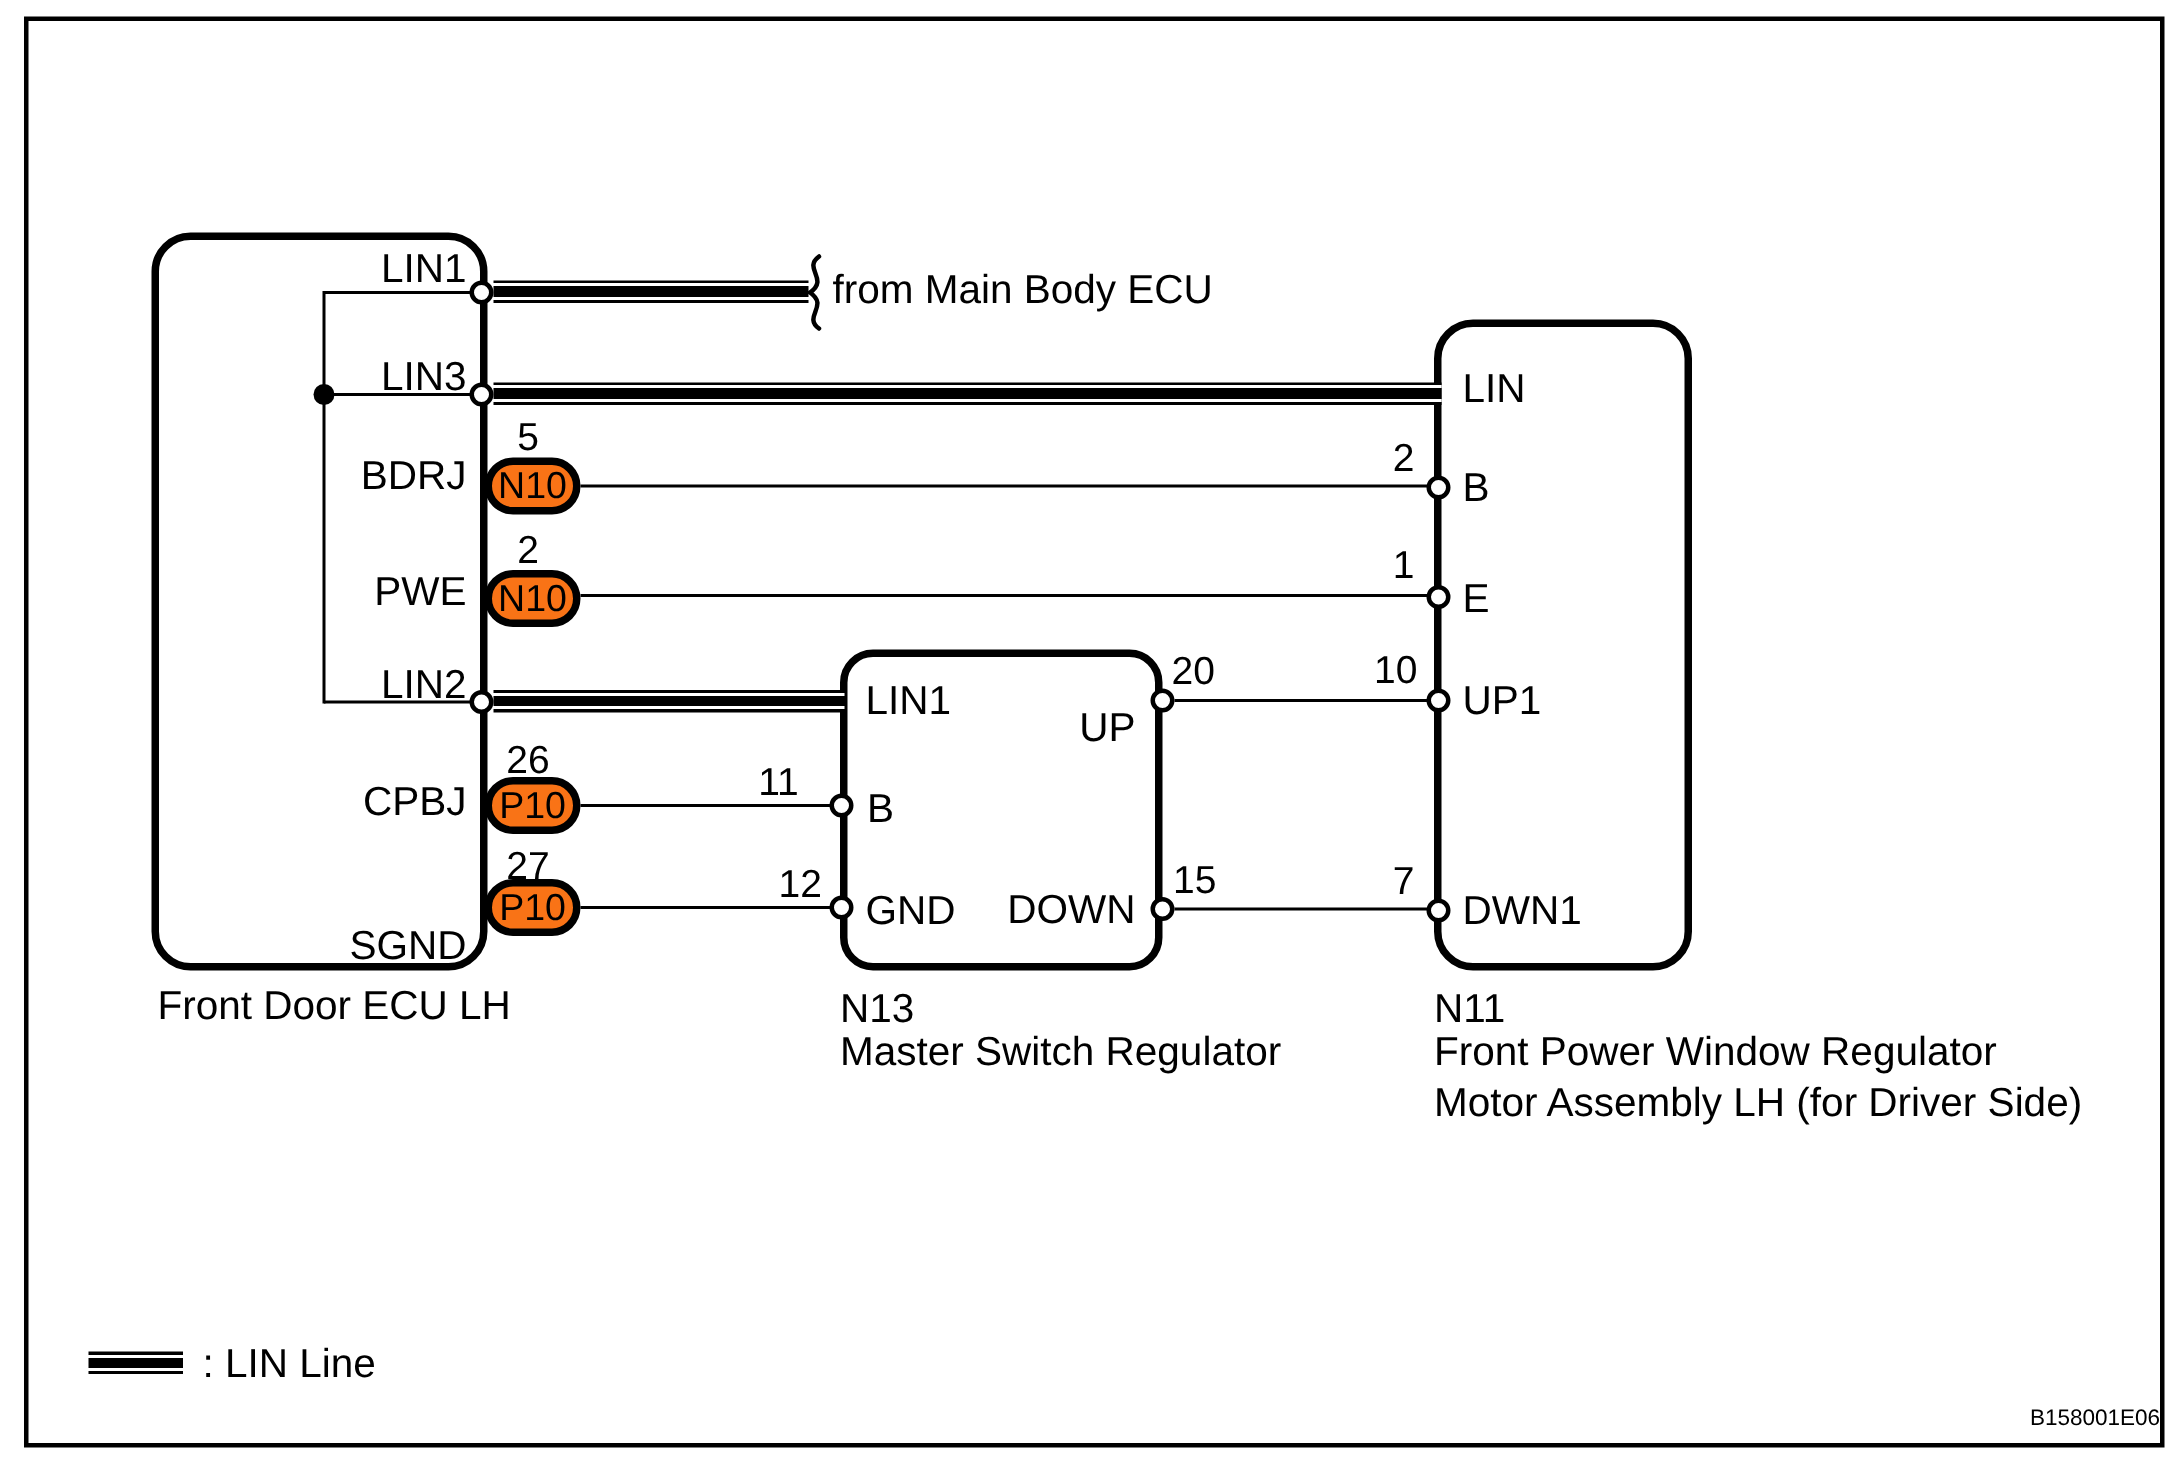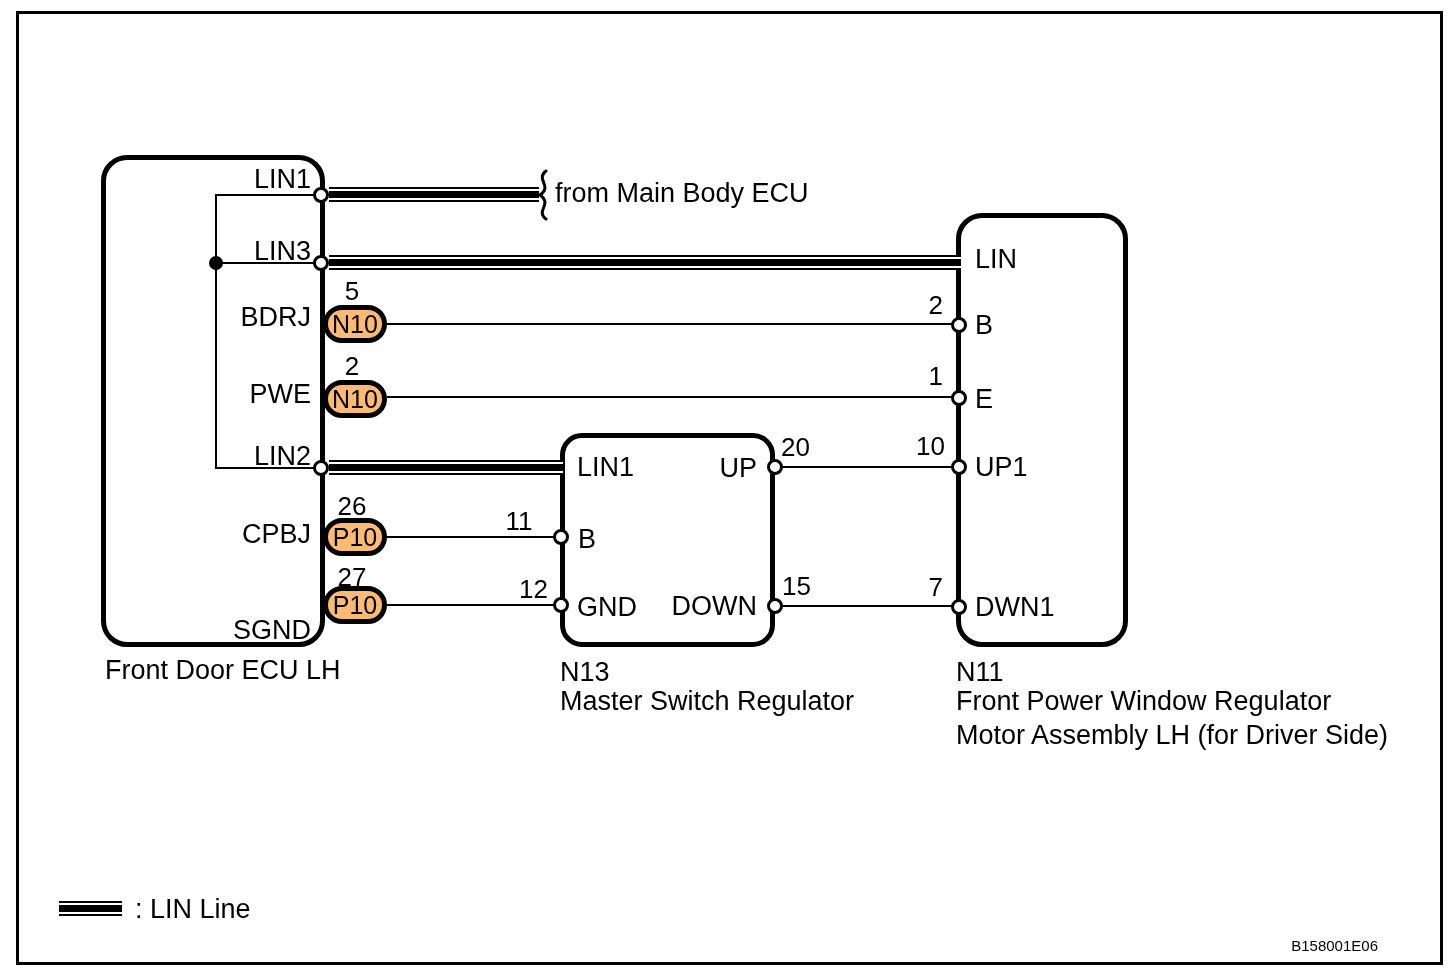--- a/index.html
+++ b/index.html
@@ -60,21 +60,21 @@
     position: absolute;
     width: 14px; height: 14px;
     border-radius: 50%;
     background: #000;
   }
   .pill {
     position: absolute;
     width: 54px; height: 28px;
     border: 5px solid #000;
     border-radius: 19px;
-    background: #fdba74;
+    background: #f97316;
     text-align: center;
     font-size: 25px;
     line-height: 29px;
   }
   svg { display: block; }
 </style>
 </head>
 <body>
 
 <div id="canvas">
@@ -140,21 +140,21 @@
   <div class="txt r" style="right:1145px; top:238px;">LIN3</div>
   <div class="txt r" style="right:1145px; top:304px;text-align:center;">BDRJ</div>
   <div class="txt r" style="right:1145px; top:381px;">PWE</div>
   <div class="txt r" style="right:1145px; top:443px;">LIN2</div>
   <div class="txt r" style="right:1145px; top:521px;">CPBJ</div>
   <div class="txt r" style="right:1145px; top:586px;margin-top:31px;">SGND</div>
 
   <div class="txt" style="left:577px; top:454px;">LIN1</div>
   <div class="txt" style="left:578px; top:526px;">B</div>
   <div class="txt" style="left:577px; top:594px;">GND</div>
-  <div class="txt r" style="right:699px; top:455px;">UP</div>
+  <div class="txt r" style="right:699px; top:472px;">UP</div>
   <div class="txt r" style="right:699px; top:593px;">DOWN</div>
 
   <div class="txt num r" style="left:490px; top:508px; width:58px;text-align:center;">11</div>
   <div class="txt num r" style="left:490px; top:576px; width:58px;">12</div>
   <div class="txt num" style="left:781px; top:434px;">20</div>
   <div class="txt num" style="left:782px; top:573px;">15</div>
 
   <div class="txt" style="left:975px; top:246px;">LIN</div>
   <div class="txt" style="left:975px; top:312px;">B</div>
   <div class="txt" style="left:975px; top:386px;">E</div>
@@ -171,15 +171,15 @@
   <div class="txt" style="left:105px; top:657px;">Front Door ECU LH</div>
   <div class="txt" style="left:560px; top:659px;">N13</div>
   <div class="txt" style="left:560px; top:688px;">Master Switch Regulator</div>
   <div class="txt" style="left:956px; top:659px;">N11</div>
   <div class="txt" style="left:956px; top:688px;">Front Power Window Regulator</div>
   <div class="txt" style="left:956px; top:722px;">Motor Assembly LH (for Driver Side)</div>
 
   <div class="linline" style="left:59px; top:901px; width:63px;"></div>
   <div class="txt" style="left:135px; top:896px;">: LIN Line</div>
 
-  <div class="txt small r" style="left:1228px; top:938px; width:150px;text-align:right;">B158001E06</div>
+  <div class="txt small r" style="left:1290px; top:938px; width:150px;text-align:right;">B158001E06</div>
 
 </div>
 
 </body></html>

